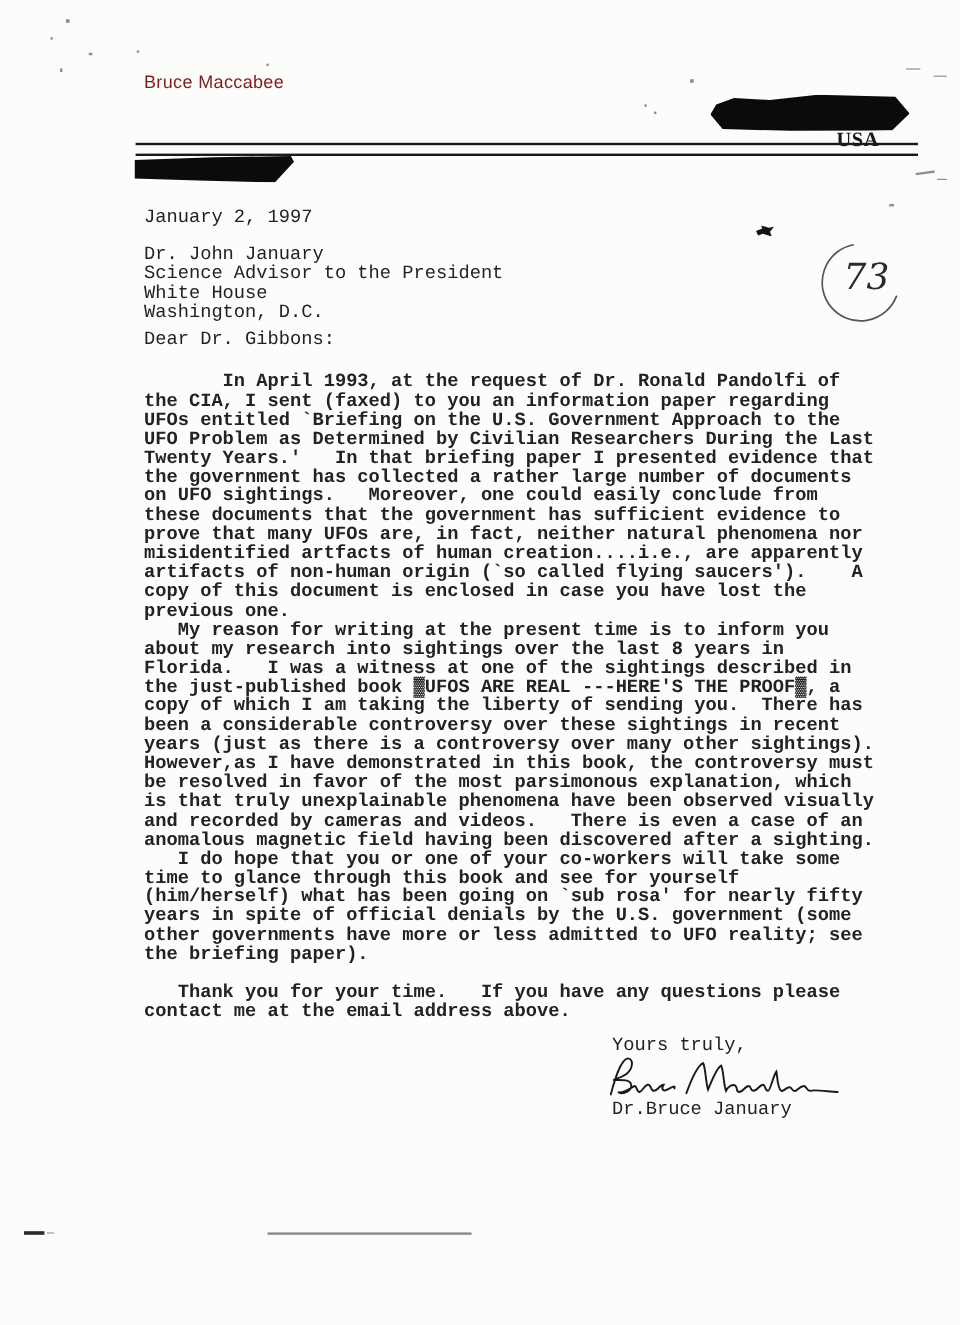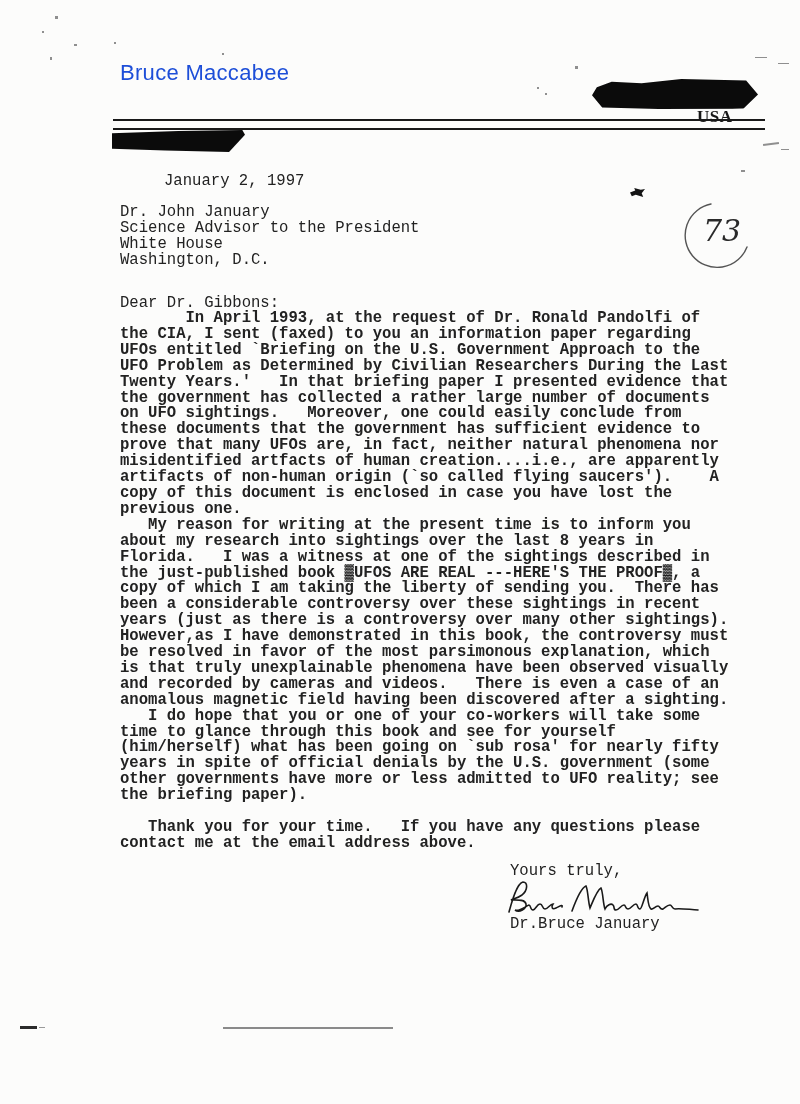--- a/index.html
+++ b/index.html
@@ -21,22 +21,22 @@
     line-height: 15.9px;
     color: #222;
     white-space: pre;
     background: transparent;
     border: 0;
   }
   .letterhead {
     position: absolute;
     left: 120px; top: 60px;
     font-family: "Liberation Sans", sans-serif;
-    font-size: 22px;
-    color: #1d4ed8;
+    font-size: 15px;
+    color: #7f1d1d;
     letter-spacing: 0.3px;
   }
   .redaction { position: absolute; background: #0b0b0b; }
   .redaction-top {
     left: 592px; top: 79px; width: 166px; height: 31px;
     clip-path: polygon(3% 22%, 12% 5%, 30% 12%, 54% 0%, 93% 9%, 100% 55%, 91% 100%, 40% 96%, 6% 88%, 0 48%);
     transform: rotate(-1deg);
   }
   .redaction-left {
     left: 112px; top: 130px; width: 133px; height: 22px;
@@ -103,26 +103,26 @@
 
   <div class="redaction redaction-left"></div>
 
   <div class="ink-mark"></div>
 
   <svg class="page-number-svg" width="82" height="82" viewBox="0 0 82 82">
     <path d="M33 9 A32 32 0 1 0 69 52" fill="none" stroke="#555" stroke-width="1.4" stroke-linecap="round"></path>
     <text x="25" y="46">73</text>
   </svg>
 
-  <pre class="mono" style="left:120px;top:174px;margin-left:44px;">January 2, 1997</pre>
+  <pre class="mono" style="left:120px;top:174px;">January 2, 1997</pre>
   <pre class="mono" style="left:120px;top:205px;">Dr. John January
 Science Advisor to the President
 White House
 Washington, D.C.</pre>
-  <pre class="mono" style="left:120px;top:296px;font-family:Liberation Mono, monospace;">Dear Dr. Gibbons:</pre>
+  <pre class="mono" style="left:120px;top:276px;font-family:Liberation Mono, monospace;">Dear Dr. Gibbons:</pre>
   <pre class="mono" style="left:120px;top:311px;font-weight:bold;">       In April 1993, at the request of Dr. Ronald Pandolfi of
 the CIA, I sent (faxed) to you an information paper regarding
 UFOs entitled `Briefing on the U.S. Government Approach to the
 UFO Problem as Determined by Civilian Researchers During the Last
 Twenty Years.'   In that briefing paper I presented evidence that
 the government has collected a rather large number of documents
 on UFO sightings.   Moreover, one could easily conclude from
 these documents that the government has sufficient evidence to
 prove that many UFOs are, in fact, neither natural phenomena nor
 misidentified artfacts of human creation....i.e., are apparently

